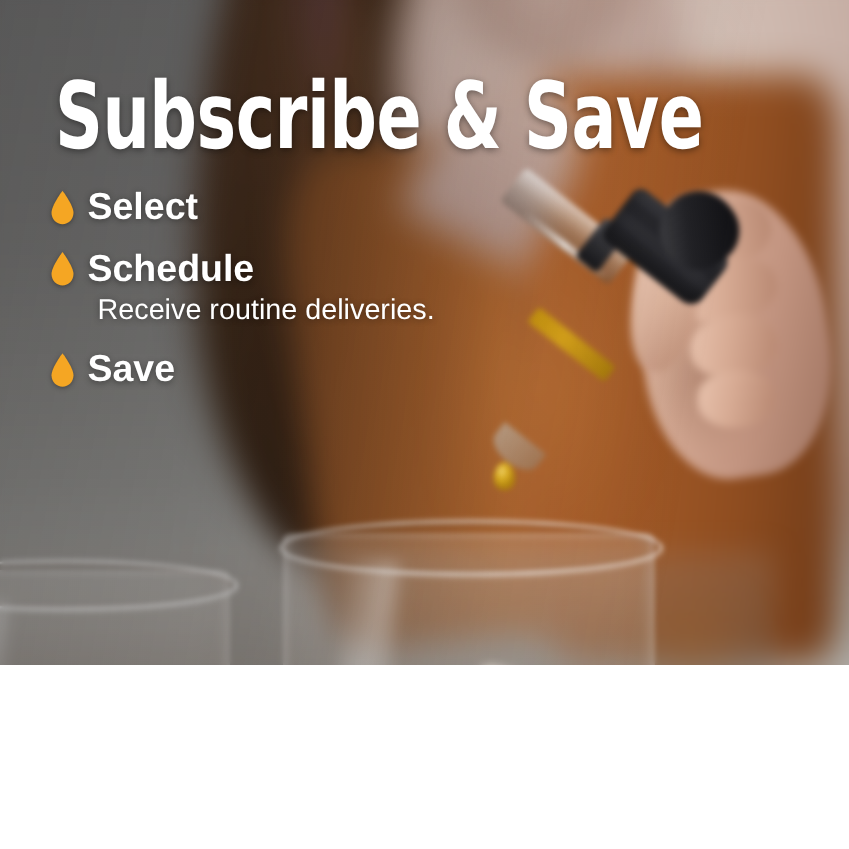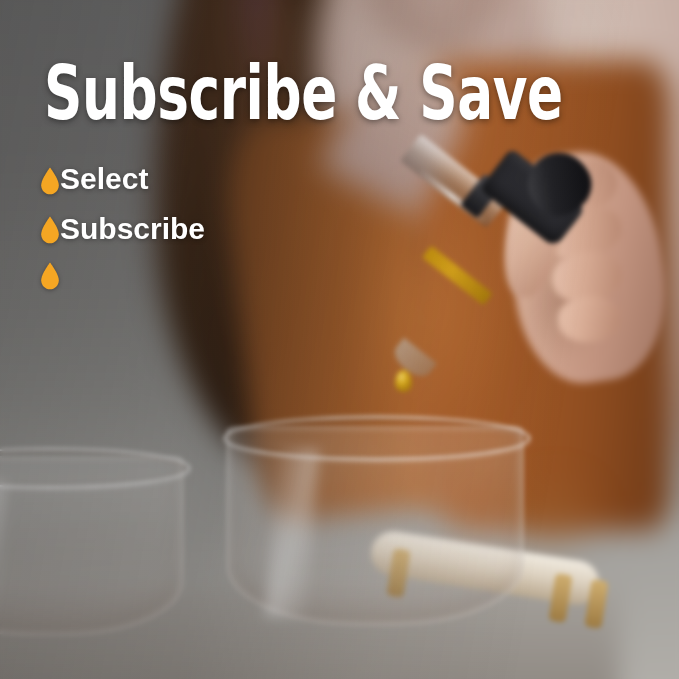--- a/index.html
+++ b/index.html
@@ -3,21 +3,21 @@
 <meta charset="utf-8">
 <style>
   html, body {
     margin: 0;
     padding: 0;
     background: #ffffff;
   }
   #promo-card {
     position: relative;
     width: 679px;
-    height: 679px;
+    height: 532px;
     overflow: hidden;
     font-family: "Liberation Sans", sans-serif;
     user-select: none;
   }
 
   
   .photo-layer {
     position: absolute;
     inset: 0;
     overflow: hidden;
@@ -393,22 +393,23 @@
     position: absolute;
     left: 40px;
     top: 146px;
     width: 390px;
   }
   .step { position: relative; margin-bottom: 18px; }
   .step:last-child { margin-bottom: 0; }
 
   .step-head {
     display: flex;
-    align-items: flex-end;
-    margin: 17px 0 2px 0;
+    align-items: center;
+    gap: 10px;
+    margin: 4px 0 2px 0;
   }
   .drop-icon {
     flex: 0 0 auto;
     width: 20px;
     height: 28px;
     display: block;
     filter: drop-shadow(0 1px 2px rgba(0,0,0,0.35));
   }
   .step-title {
     margin: 0;
@@ -505,27 +506,29 @@
           </svg>
           <h2 class="step-title">Select</h2>
         </div>
       </div>
 
       <div class="step">
         <div class="step-head">
           <svg class="drop-icon" viewBox="0 0 20 28" aria-hidden="true">
             <path d="M10 0.5 C10 0.5 1.2 12.0 1.2 18.2 C1.2 23.4 5.2 27.3 10 27.3 C14.8 27.3 18.8 23.4 18.8 18.2 C18.8 12.0 10 0.5 10 0.5 Z" fill="#F5A623"></path>
           </svg>
-          <h2 class="step-title">Subscribe</h2>
+          <h2 class="step-title">Schedule</h2>
         </div>
+        <p class="step-desc">Receive routine deliveries.</p>
       </div>
 
       <div class="step">
         <div class="step-head">
           <svg class="drop-icon" viewBox="0 0 20 28" aria-hidden="true">
             <path d="M10 0.5 C10 0.5 1.2 12.0 1.2 18.2 C1.2 23.4 5.2 27.3 10 27.3 C14.8 27.3 18.8 23.4 18.8 18.2 C18.8 12.0 10 0.5 10 0.5 Z" fill="#F5A623"></path>
           </svg>
+          <h2 class="step-title">Save</h2>
         </div>
       </div>
 
     </div>
   </div>
 </div>
 
 </body></html>

